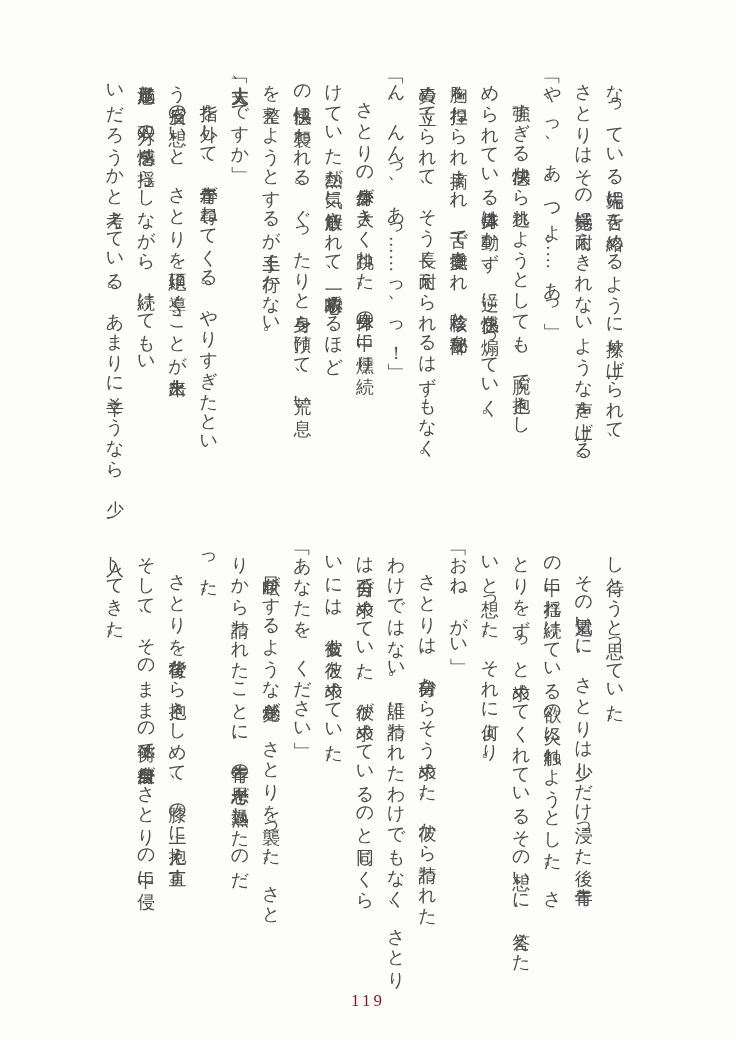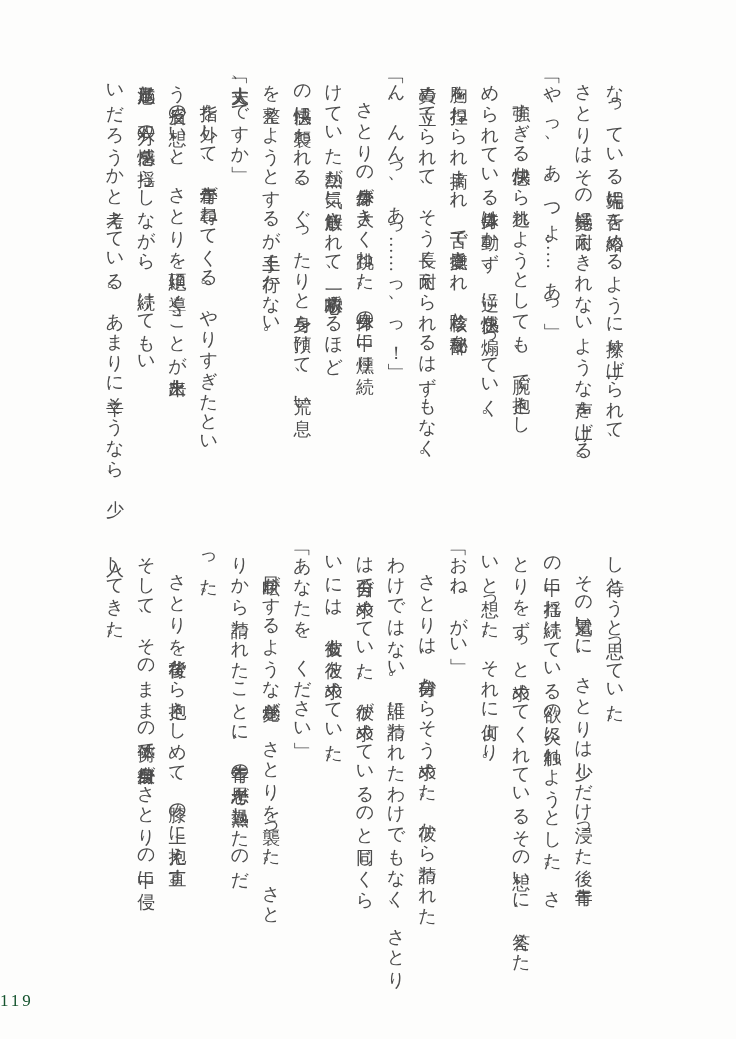--- a/index.html
+++ b/index.html
@@ -37,23 +37,24 @@
     height: 100%;
     white-space: nowrap;
     font-weight: 400;
     -webkit-font-smoothing: antialiased;
   }
   .page-number {
     position: absolute;
     top: 991px;
     left: 0;
     width: 100%;
+    text-align: center;
     font-size: 17px;
     letter-spacing: 3px;
-    color: #14532d;
+    color: #7f1d1d;
   }
 </style>
 </head>
 <body>
 
 <div class="page">
 
   <div class="text-block upper">
     <div class="col">なっている先端に舌を絡めるように擦り上げられて、</div>
     <div class="col">さとりはその感覚に耐えきれないような声を上げる。</div>

